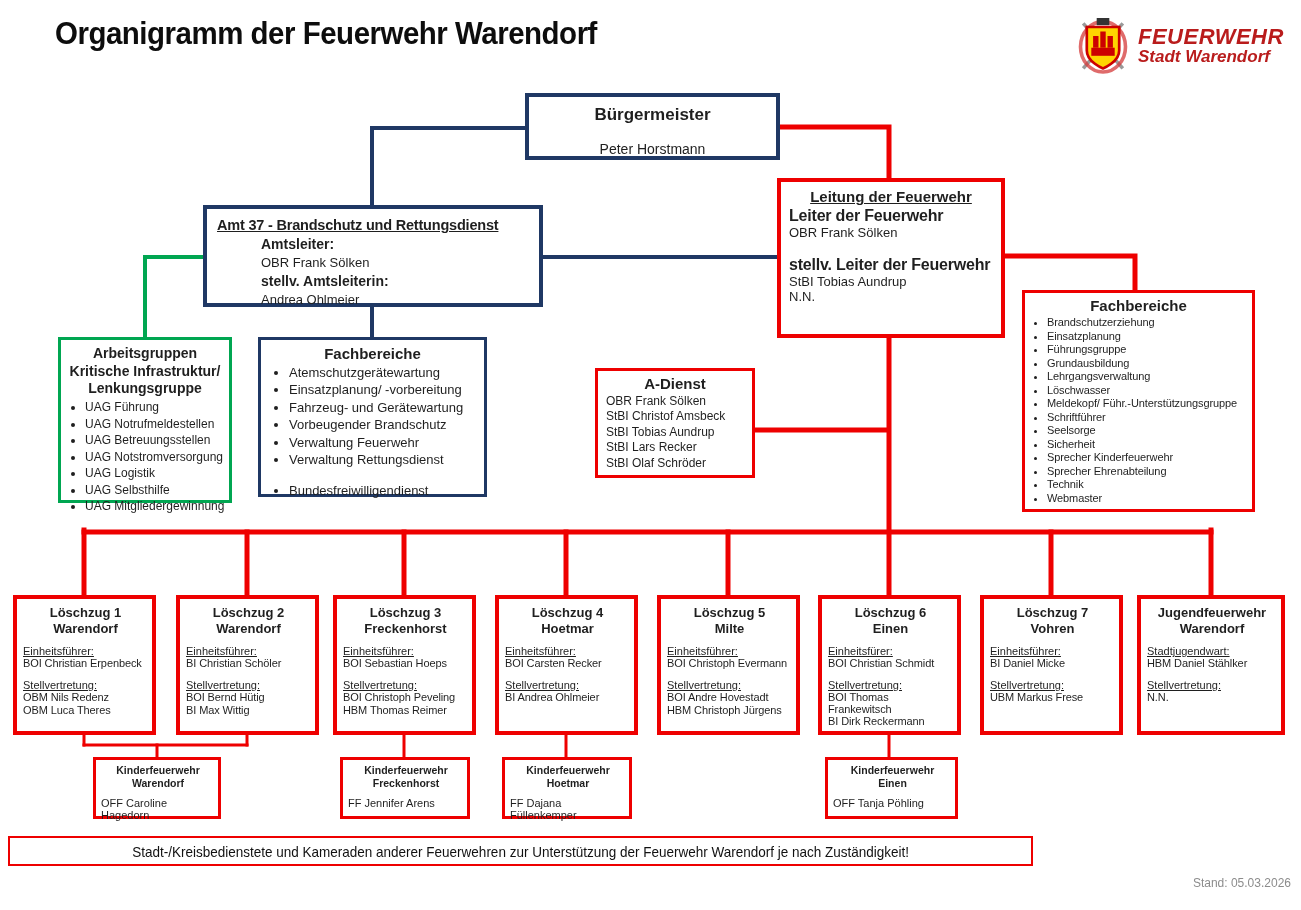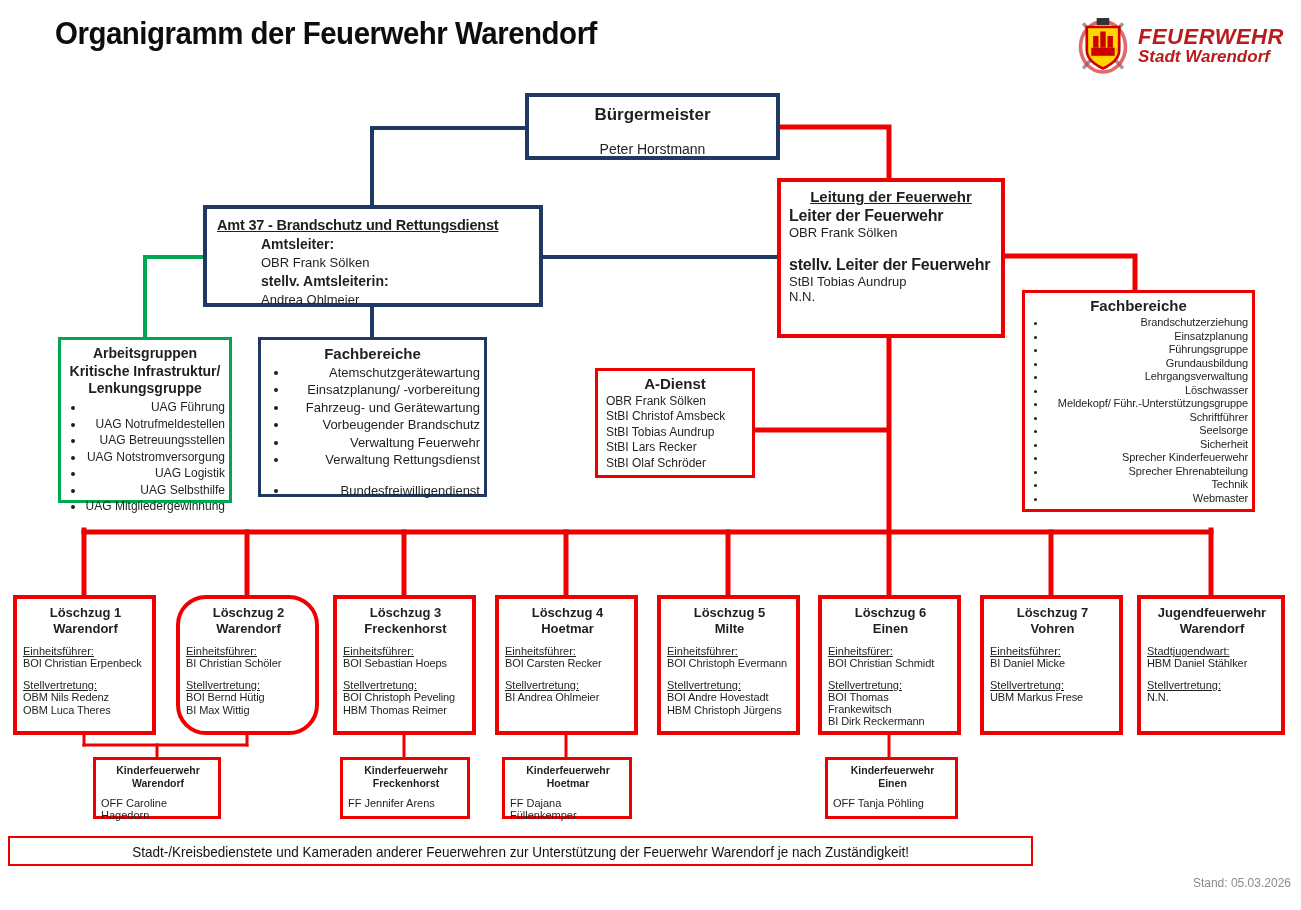--- a/index.html
+++ b/index.html
@@ -36,21 +36,21 @@
   .amt{padding:8px 8px 0 10px;font-size:13px;}
   .amt-heading{font-size:14.5px;font-weight:700;text-decoration:underline;letter-spacing:-0.2px;white-space:nowrap;}
   .amt .ind{margin-left:44px;margin-top:3px;}
   .amt .role{font-weight:700;font-size:14px;}
 
   .leit{padding:6px 8px 0 8px;font-size:13px;}
   .leit-heading{font-size:15px;font-weight:700;text-decoration:underline;text-align:center;margin-bottom:2px;}
   .leit .role{font-weight:700;font-size:16px;letter-spacing:-0.2px;white-space:nowrap;}
   .leit .gap-above{margin-top:16px;}
 
-  .list-box ul{margin:2px 0 0 0;padding-left:24px;text-align:right;}
+  .list-box ul{margin:2px 0 0 0;padding-left:24px;}
   .list-box li{margin:1px 0;}
   .ag{padding:5px 4px 0 4px;}
   .ag-head{font-size:14px;font-weight:700;text-align:center;line-height:1.25;}
   .ag ul{font-size:12px;padding-left:20px;}
   .ag li{margin:2.5px 0;}
 
   .fb-amt{padding:5px 4px 0 4px;}
   .fb-head{font-size:15px;font-weight:700;text-align:center;}
   .fb-amt ul{font-size:13px;}
   .fb-amt li{margin:2.5px 0;}
@@ -232,21 +232,21 @@
         <div>Warendorf</div>
     </div>
     <div class="u-label">Einheitsführer:</div>
     <div class="u-line">BOI Christian Erpenbeck</div>
     <div class="u-gap"></div>
     <div class="u-label">Stellvertretung:</div>
     <div class="u-line">OBM Nils Redenz</div>
     <div class="u-line">OBM Luca Theres</div>
   </div>
 
-  <div class="unit" style="left:176px;border-radius:30px;">
+  <div class="unit" style="left:176px;">
     <div class="u-title">
       <div>Löschzug 2</div>
         <div>Warendorf</div>
     </div>
     <div class="u-label">Einheitsführer:</div>
     <div class="u-line">BI Christian Schöler</div>
     <div class="u-gap"></div>
     <div class="u-label">Stellvertretung:</div>
     <div class="u-line">BOI Bernd Hütig</div>
     <div class="u-line">BI Max Wittig</div>

